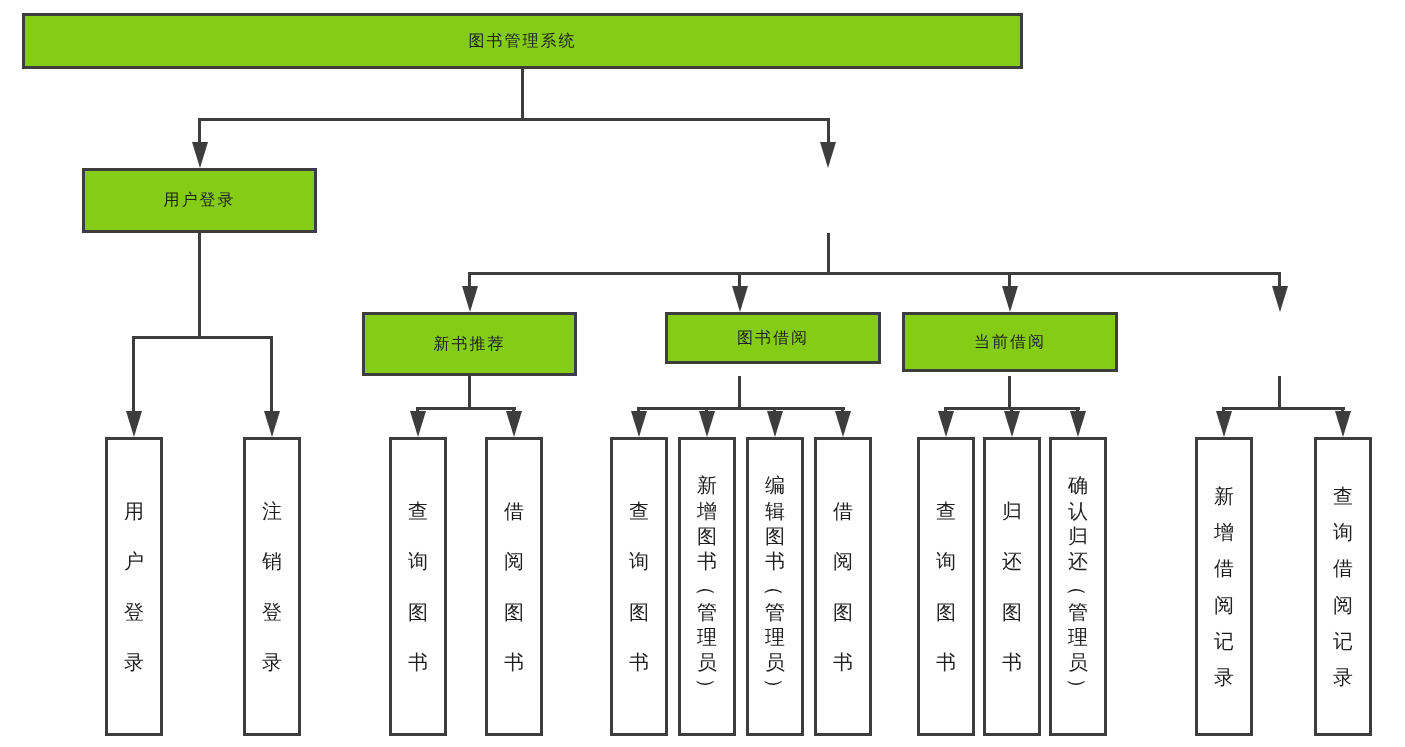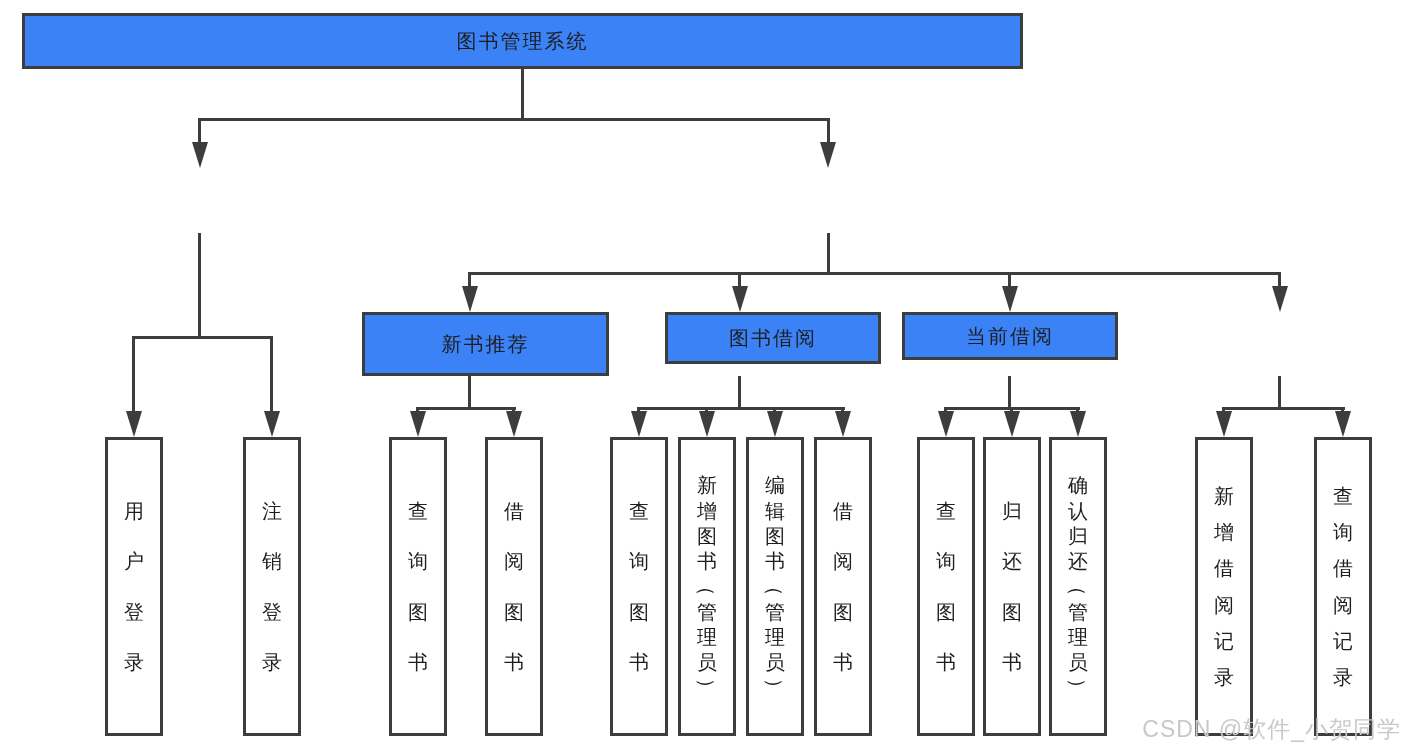--- a/index.html
+++ b/index.html
@@ -7,23 +7,23 @@
     position:relative;
     width:1405px;height:747px;
     background:#ffffff;
     font-family:"Liberation Sans","DejaVu Sans",sans-serif;
     overflow:hidden;
   }
   .node{
     position:absolute;
     box-sizing:border-box;
     border:3px solid var(--line,#3d3d3d);
-    background:#3b82f6;
+    background:#84cc16;
     display:flex;align-items:center;justify-content:center;
-    font-size:20px;letter-spacing:2px;
+    font-size:16px;letter-spacing:2px;
     color:var(--text,#1e1e1e);
   }
   .leaf{
     position:absolute;
     box-sizing:border-box;
     top:437px;height:299px;width:58px;
     border:3px solid var(--line,#3d3d3d);
     background:#ffffff;
   }
   .vtext{
@@ -56,31 +56,34 @@
 </style>
 </head>
 <body>
 
 <div id="canvas">
 
   <div class="node" style="left:22px;top:13px;width:1001px;height:56px;">
     <span>图书管理系统</span>
   </div>
 
-
-
-  <div class="node" style="left:362px;top:312px;width:247px;height:64px;text-align:center;">
+  <div class="node" style="left:82px;top:168px;width:235px;height:65px;">
+    <span>用户登录</span>
+  </div>
+
+
+  <div class="node" style="left:362px;top:312px;width:215px;height:64px;text-align:center;">
     <span>新书推荐</span>
   </div>
 
   <div class="node" style="left:632px;top:312px;width:216px;height:52px;margin-left:33px;">
     <span>图书借阅</span>
   </div>
 
-  <div class="node" style="left:902px;top:312px;width:216px;height:48px;">
+  <div class="node" style="left:902px;top:312px;width:216px;height:60px;">
     <span>当前借阅</span>
   </div>
 
 
   <div class="leaf" style="left:105px;">
       <div class="vtext">
         <span>用</span>
         <span>户</span>
         <span>登</span>
         <span>录</span>
@@ -254,15 +257,14 @@
   <div class="vline" style="left:1076px;top:407px;height:8px;"></div>
   <div class="arrow" style="left:1070px;top:411px;"></div>
 
   <div class="vline" style="left:1278px;top:376px;height:34px;"></div>
   <div class="hline" style="left:1222px;top:407px;width:123px;"></div>
   <div class="vline" style="left:1222px;top:407px;height:8px;"></div>
   <div class="arrow" style="left:1216px;top:411px;"></div>
   <div class="vline" style="left:1341px;top:407px;height:8px;"></div>
   <div class="arrow" style="left:1335px;top:411px;"></div>
 
-  <div class="watermark">CSDN @软件_小贺同学</div>
 
 </div>
 
 </body></html>

